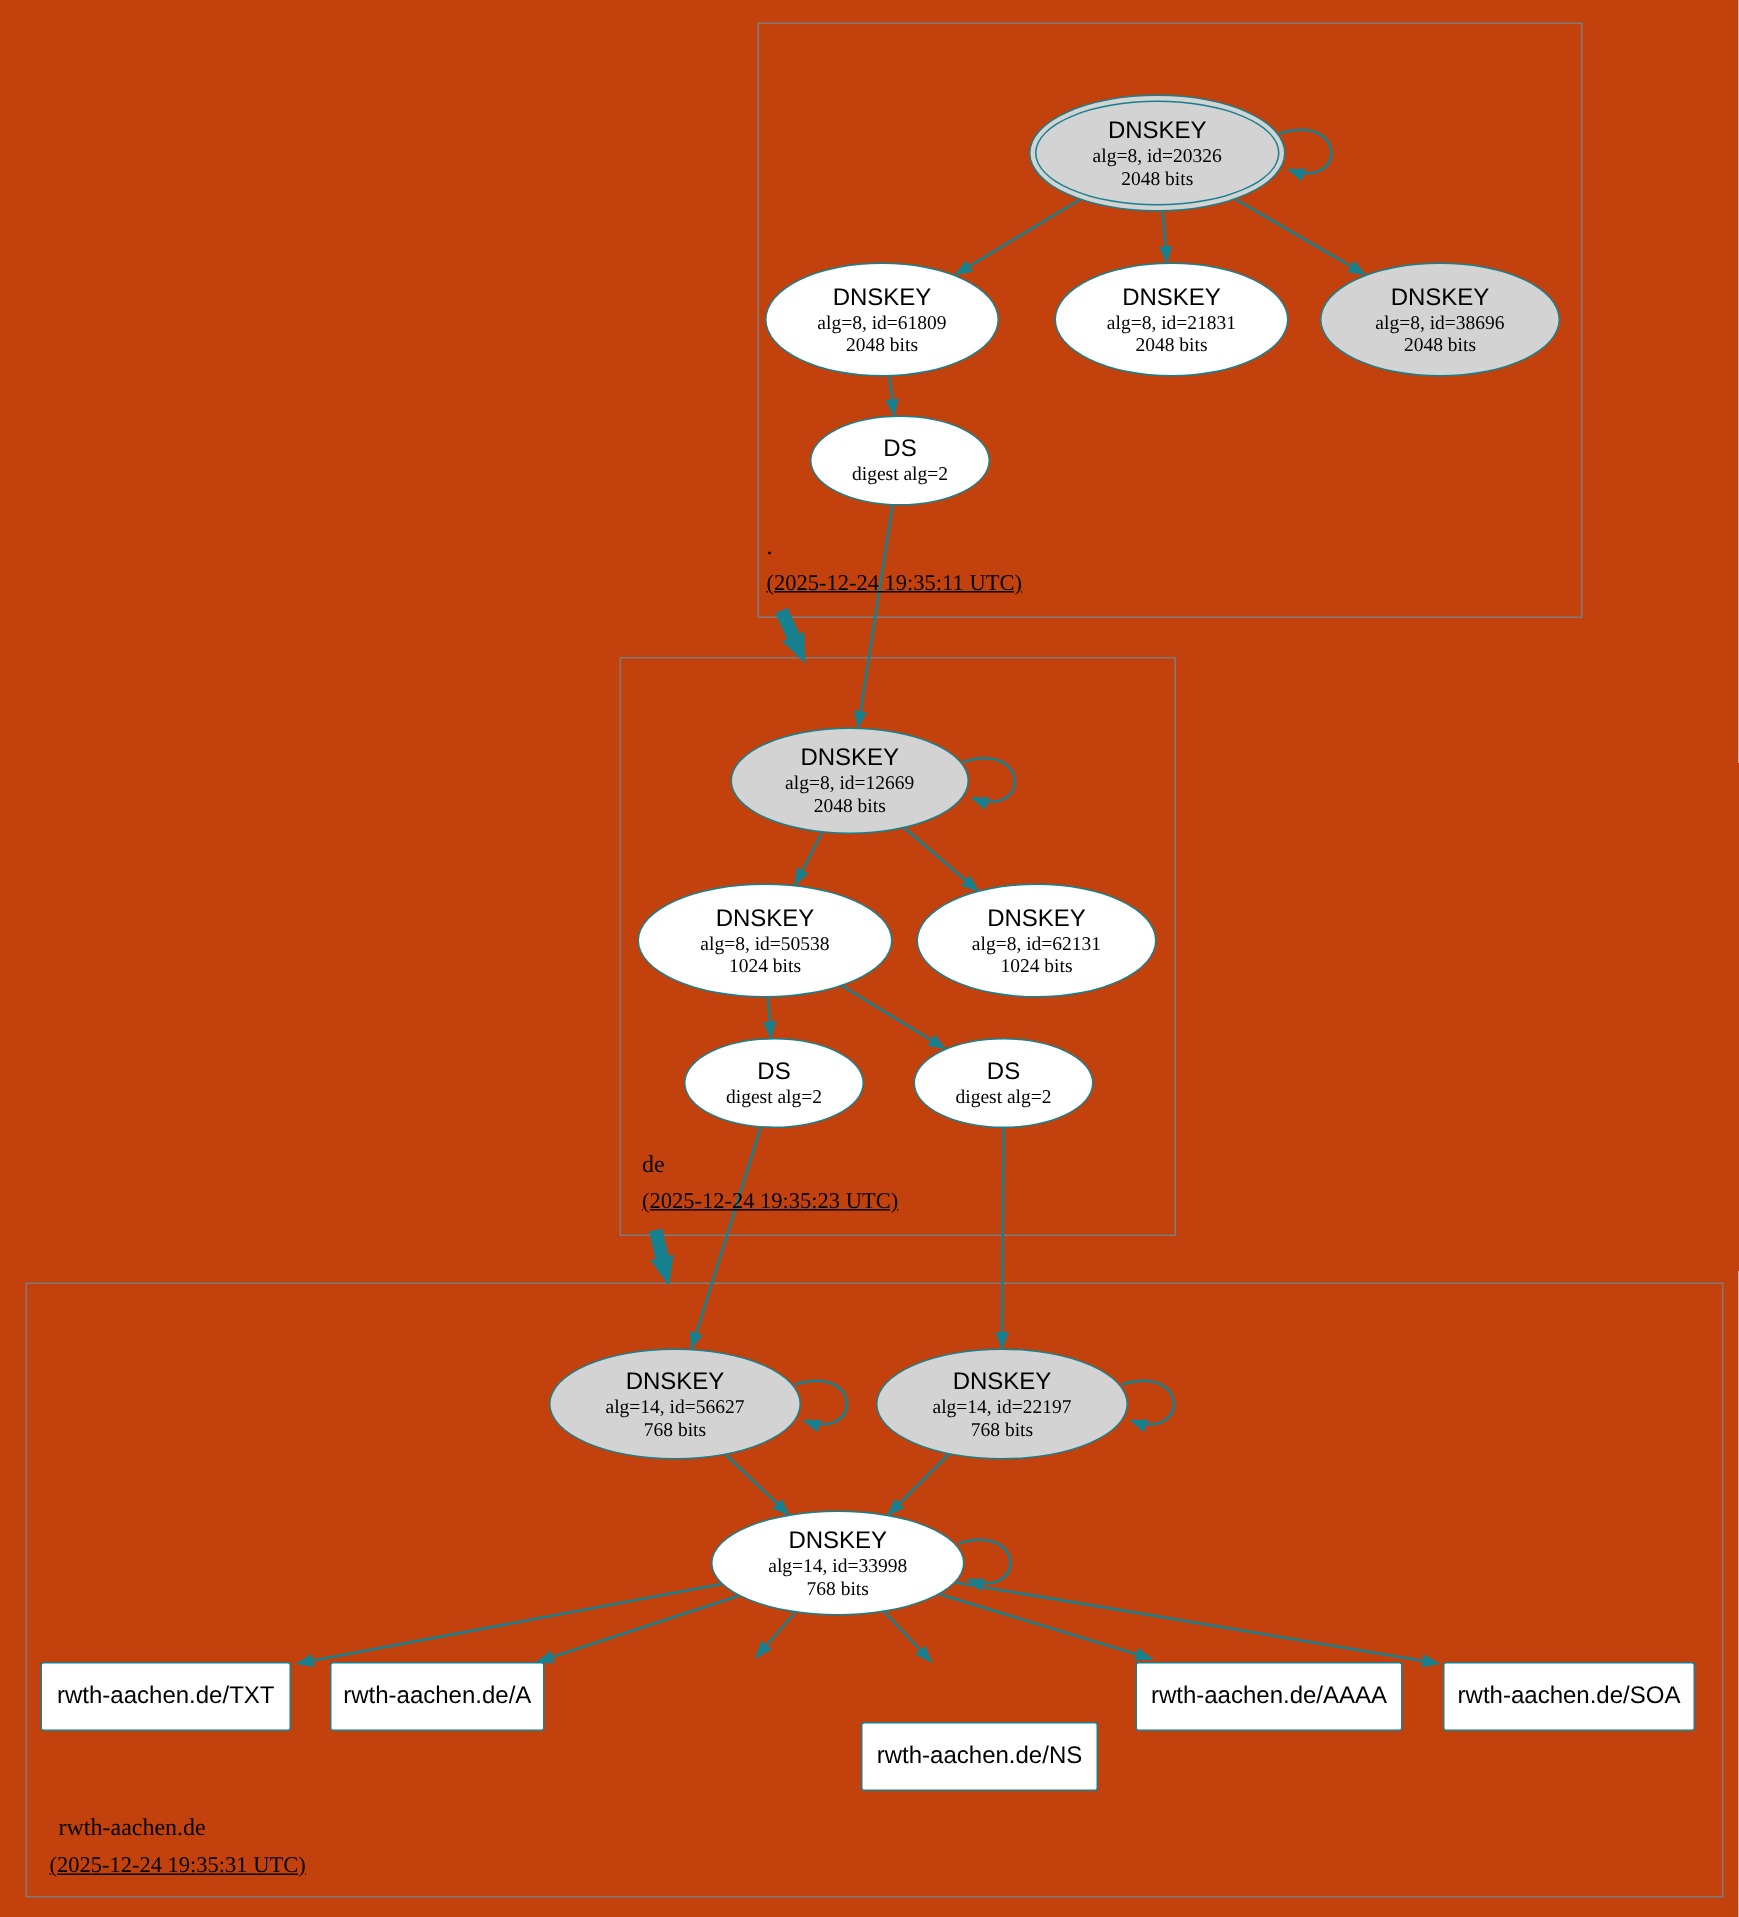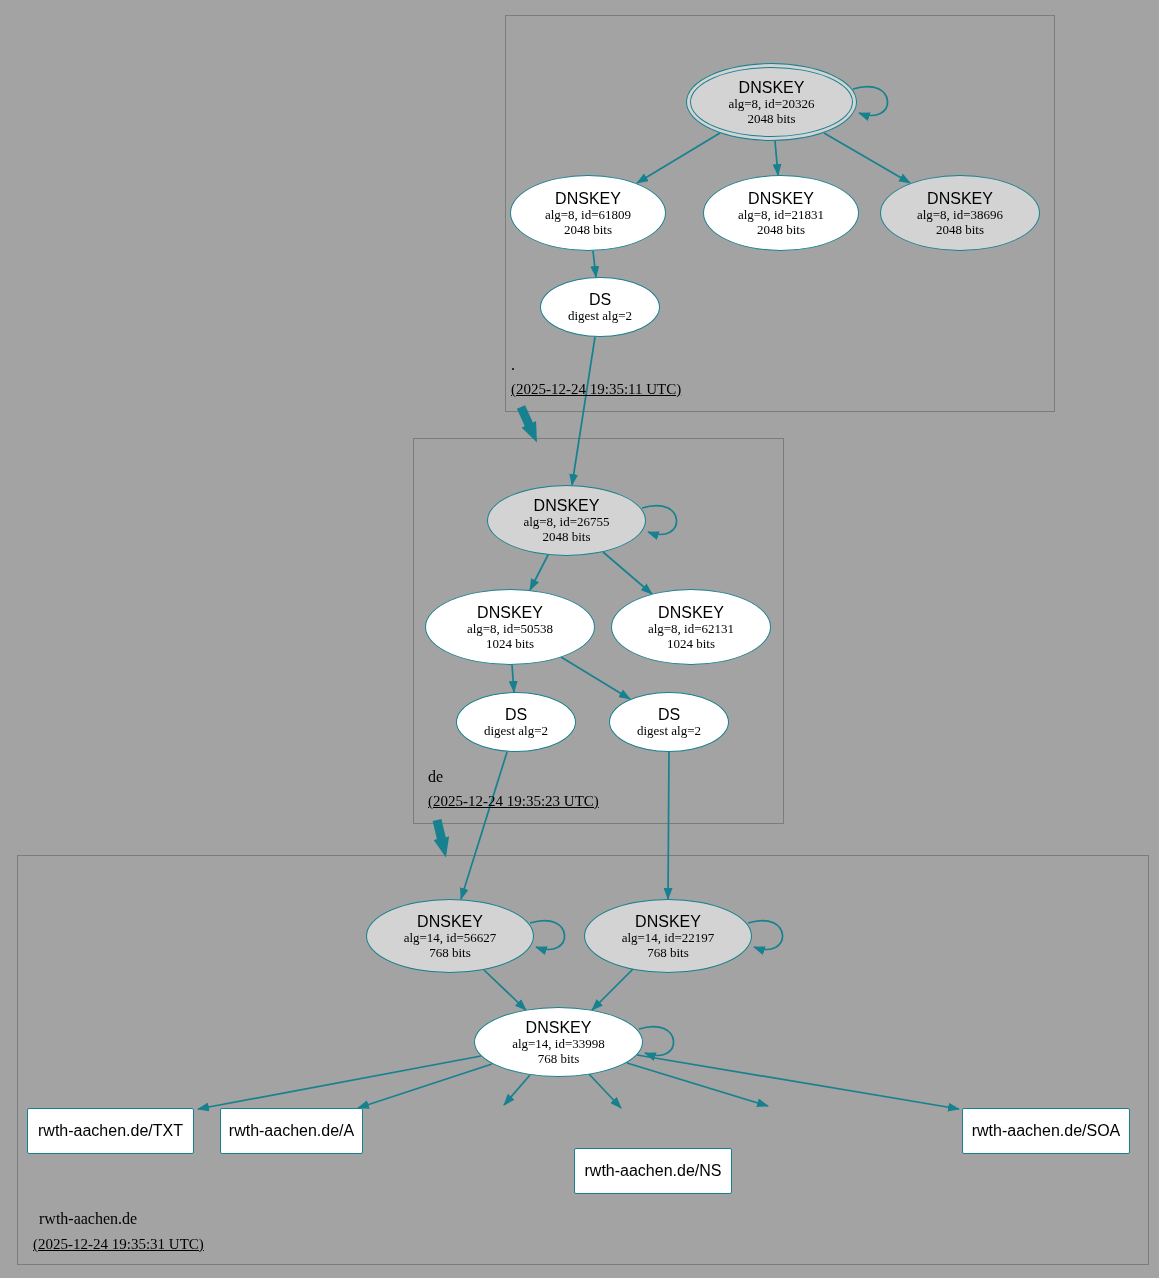--- a/index.html
+++ b/index.html
@@ -6,21 +6,21 @@
     --edge:#17818f;
     --key-fill:#d3d3d3;
     --node-fill:#ffffff;
     --box-border:#7c7c7c;
     --text:#000000;
   }
   html,body{margin:0;padding:0;background:#ffffff;}
   #canvas{
     position:relative;
     width:1159px;height:1278px;
-    background:#a3a3a3;
+    background:#c2410c;
     font-family:"Liberation Sans", sans-serif;
     color:var(--text);
     overflow:hidden;
   }
   #edges{position:absolute;left:0;top:0;width:1159px;height:1278px;}
   .edge{stroke:var(--edge);stroke-width:1.7;fill:none;}
   .thick{stroke:var(--edge);stroke-width:9;fill:none;}
   marker path{fill:var(--edge);}
   .zonebox{
     position:absolute;
@@ -137,21 +137,21 @@
   </div>
   <div class="node ellipse" style="left:540px;top:277px;width:120px;height:60px">
     <span class="nt">DS</span>
     <span class="nd">digest alg=2</span>
   </div>
   <div class="zone-label" style="left:511px;top:356px">.</div>
   <div class="zone-ts" style="left:511px;top:381px">(2025-12-24 19:35:11 UTC)</div>
 
   <div class="node ellipse gray" style="left:487px;top:485px;width:159px;height:71px">
     <span class="nt">DNSKEY</span>
-    <span class="nd">alg=8, id=26755</span>
+    <span class="nd">alg=8, id=12669</span>
     <span class="nd">2048 bits</span>
   </div>
   <div class="node ellipse" style="left:425px;top:589px;width:170px;height:76px">
     <span class="nt">DNSKEY</span>
     <span class="nd">alg=8, id=50538</span>
     <span class="nd">1024 bits</span>
   </div>
   <div class="node ellipse" style="left:611px;top:589px;width:160px;height:76px">
     <span class="nt">DNSKEY</span>
     <span class="nd">alg=8, id=62131</span>
@@ -186,20 +186,23 @@
 
   <div class="node rrset" style="left:27px;top:1108px;width:167px;height:46px">
     <span>rwth-aachen.de/TXT</span>
   </div>
   <div class="node rrset" style="left:220px;top:1108px;width:143px;height:46px">
     <span>rwth-aachen.de/A</span>
   </div>
   <div class="node rrset" style="left:574px;top:1148px;width:158px;height:46px">
     <span>rwth-aachen.de/NS</span>
   </div>
+  <div class="node rrset" style="left:757px;top:1108px;width:178px;height:46px">
+    <span>rwth-aachen.de/AAAA</span>
+  </div>
   <div class="node rrset" style="left:962px;top:1108px;width:168px;height:46px">
     <span>rwth-aachen.de/SOA</span>
   </div>
 
   <div class="zone-label" style="left:39px;top:1210px">rwth-aachen.de</div>
   <div class="zone-ts" style="left:33px;top:1236px">(2025-12-24 19:35:31 UTC)</div>
 
 </div>
 
 </body></html>

